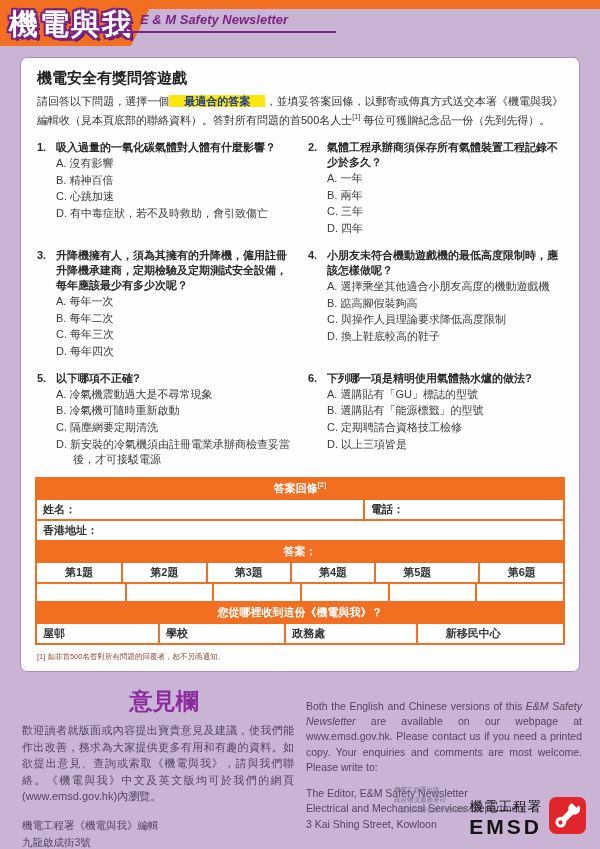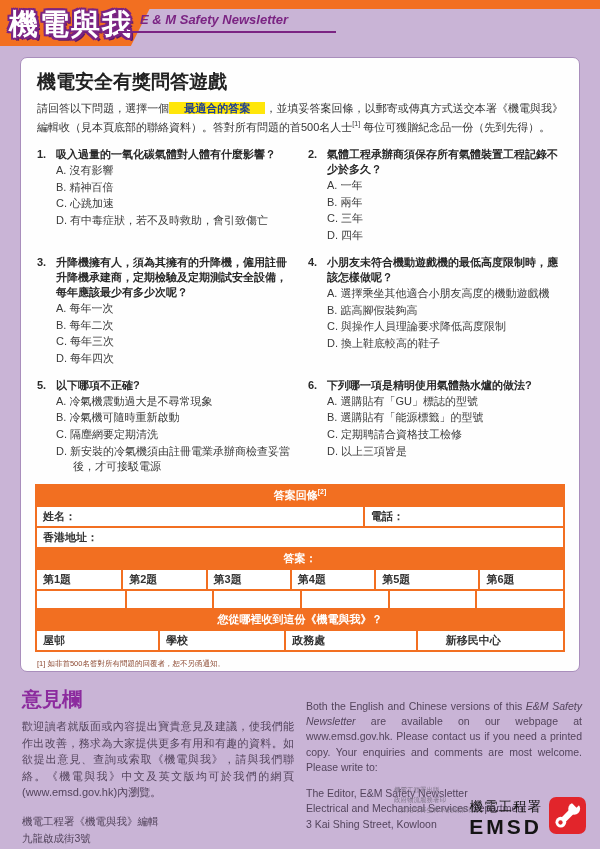--- a/index.html
+++ b/index.html
@@ -11,46 +11,46 @@
           clip-path:polygon(0 0,100% 0,85% 100%,0 100%);}
   .brand{position:absolute;top:5px;left:9px;font-size:29px;font-weight:bold;color:#fff;
          letter-spacing:2px;
          text-shadow:-2px 0 #7b2483,2px 0 #7b2483,0 -2px #7b2483,0 2px #7b2483,
                      -2px -2px #7b2483,2px 2px #7b2483,-2px 2px #7b2483,2px -2px #7b2483,3px 3px #5d1a66;}
   .enm{position:absolute;top:12px;left:140px;color:#7b2483;font-weight:bold;font-style:italic;font-size:13px;}
   .enm-line{position:absolute;top:31px;left:118px;width:218px;height:2px;background:#7b2483;}
   
   .card{position:absolute;top:57px;left:20px;width:560px;height:615px;background:#fefefe;
         border:1px solid #a98ebc;border-radius:7px;padding:9px 14px;box-sizing:border-box;overflow:hidden;}
-  .quiz-title{font-size:19px;font-weight:bold;color:#222;margin:2px 0 5px 2px;}
+  .quiz-title{font-size:15px;font-weight:bold;color:#222;margin:2px 0 5px 2px;}
   .intro{font-size:11px;color:#333;line-height:1.6;text-align:justify;margin:0 2px;}
   .hl{background:#ffe60a;color:#1c3e94;font-weight:bold;padding:0 15px;}
   sup{font-size:7px;}
   
   .qgrid{display:grid;grid-template-columns:1fr 1fr;column-gap:16px;row-gap:11px;
          margin:11px 2px 0 2px;font-size:11px;}
   .q{display:flex;}
   .qnum{width:19px;flex:none;font-weight:bold;color:#2a2a2a;line-height:1.38;}
   .qbody{flex:1;}
   .qtext{font-weight:bold;color:#2a2a2a;line-height:1.38;}
   .opt{color:#3a3a3a;line-height:1.42;text-indent:-17px;padding-left:17px;margin-top:1px;}
   
   .otable{margin-top:9px;border:2px solid #f26f21;font-size:11px;color:#333;background:#fff;}
   .orow{display:flex;align-items:stretch;border-top:2px solid #f26f21;}
   .orow:first-child{border-top:none;}
   .ocell{border-left:2px solid #f26f21;padding:2px 6px;box-sizing:border-box;font-weight:bold;}
   .ocell:first-child{border-left:none;}
   .ohead{background:#f26f21;color:#fff;font-weight:bold;text-align:center;padding:2px 0;width:100%;}
-  .c-center{}
+  .c-center{text-align:center;}
   .blank{height:17px;}
   
   .fnotes{margin:6px 2px 0 2px;font-size:7.5px;color:#8d4a33;line-height:1.55;}
   
   .feedback{position:absolute;left:22px;top:686px;width:272px;color:#53445c;}
-  .fb-title{font-size:20px;font-weight:bold;color:#8c2b9e;margin:0 0 5px 0;}
+  .fb-title{font-size:23px;font-weight:bold;color:#8c2b9e;margin:0 0 5px 12px;text-align:center;}
   .fb-text{font-size:11px;line-height:1.5;text-align:justify;}
   .contact{margin-top:12px;font-size:10.5px;line-height:1.65;}
   .english{position:absolute;left:306px;top:699px;width:276px;color:#53445c;font-size:10.5px;
            line-height:1.45;text-align:justify;}
   .eng-addr{margin-top:11px;text-align:left;}
   .small-print{position:absolute;left:394px;top:785px;font-size:6.5px;color:#7d7387;line-height:1.5;}
   .logo-block{position:absolute;right:14px;bottom:11px;display:flex;align-items:center;}
   .dept{text-align:right;margin-right:7px;color:#141414;}
   .dept-cn{font-size:13.5px;letter-spacing:1px;margin-left:28px;}
   .dept-en{font-size:21px;font-weight:bold;letter-spacing:3px;line-height:1;}

